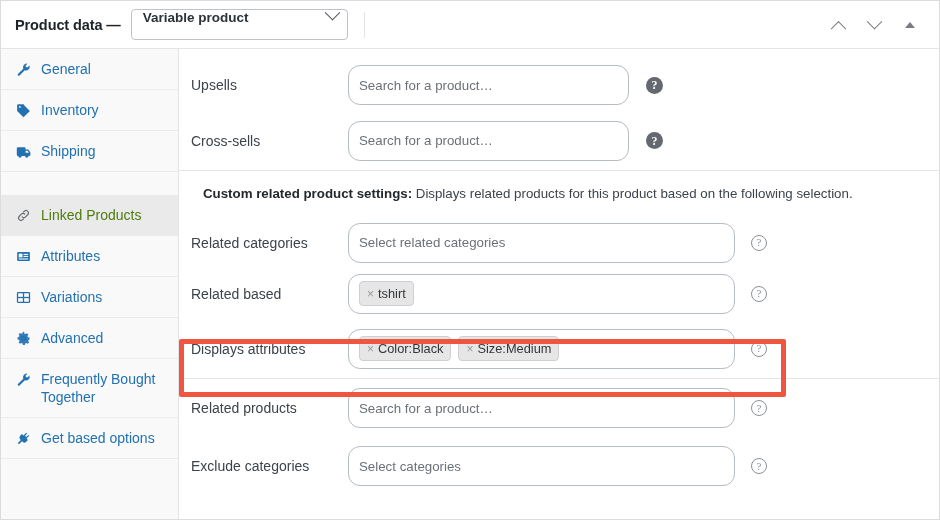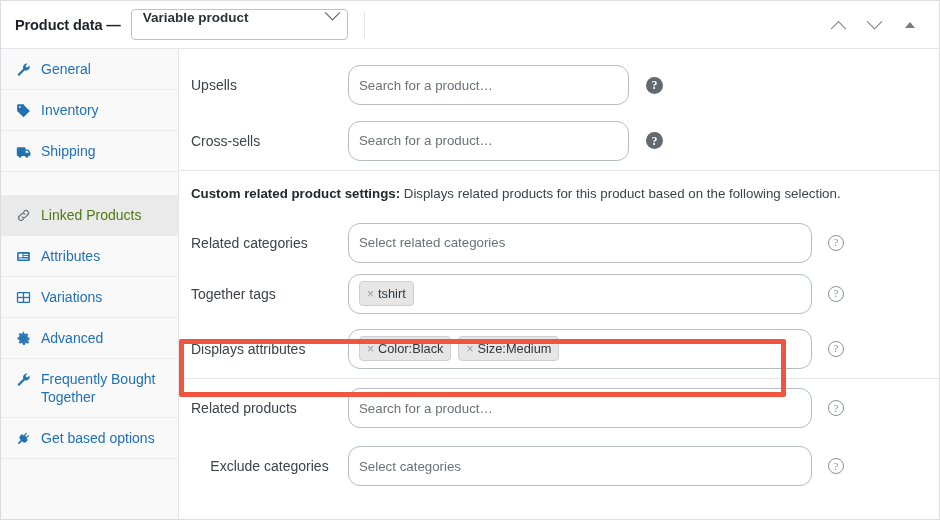--- a/index.html
+++ b/index.html
@@ -148,21 +148,21 @@
   .field-ctl {
     width: 281px;
     height: 40px;
     border: 1px solid #b5bcc2;
     border-radius: 12px;
     background: #fff;
     display: flex;
     align-items: center;
     padding: 0 10px;
   }
-  .field-ctl.wide { width: 464px; }
+  .field-ctl.wide { width: 387px; }
   .ph {
     font-size: 13.3px;
     color: #6b7177;
   }
   .help-filled {
     width: 17px; height: 17px;
     border-radius: 50%;
     background: #646970;
     color: #fff;
     font-size: 12px;
@@ -189,21 +189,21 @@
   .section-sep {
     border-top: 1px solid #e5e5e5;
     margin: 0;
   }
   .section-note {
     font-size: 13.3px;
     color: #3c434a;
     padding: 14px 12px 14px 12px;
     line-height: 18px;
   }
-  .section-note b { font-weight: bold; color: #23282d; }
+  .section-note b { font-weight: bold; color: #23282d; margin-left: 12px; }
 
   .chip {
     display: inline-flex;
     align-items: center;
     height: 25px;
     background: #e6e6e6;
     border: 1px solid #cfcfcf;
     border-radius: 4px;
     padding: 0 7px;
     margin-right: 7px;
@@ -375,21 +375,21 @@
 
       <div class="field-row" style="height:51px;">
         <span class="field-label">Related categories</span>
         <div class="field-ctl wide">
           <span class="ph">Select related categories</span>
         </div>
         <span class="help-outline">?</span>
       </div>
 
       <div class="field-row" style="height:51px;">
-        <span class="field-label">Together tags</span>
+        <span class="field-label">Related based</span>
         <div class="field-ctl wide">
           <span class="chip">
             <span class="x">×</span>
             <span>tshirt</span>
           </span>
         </div>
         <span class="help-outline">?</span>
       </div>
 
       <div class="field-row" style="height:59px;">
@@ -410,21 +410,21 @@
       <div class="section-sep"></div>
 
       <div class="field-row" style="height:58px;">
         <span class="field-label">Related products</span>
         <div class="field-ctl wide">
           <span class="ph">Search for a product…</span>
         </div>
         <span class="help-outline">?</span>
       </div>
 
-      <div class="field-row" style="height:58px;text-align:center;">
+      <div class="field-row" style="height:58px;">
         <span class="field-label">Exclude categories</span>
         <div class="field-ctl wide">
           <span class="ph">Select categories</span>
         </div>
         <span class="help-outline">?</span>
       </div>
 
     </div>
   </div>
 

